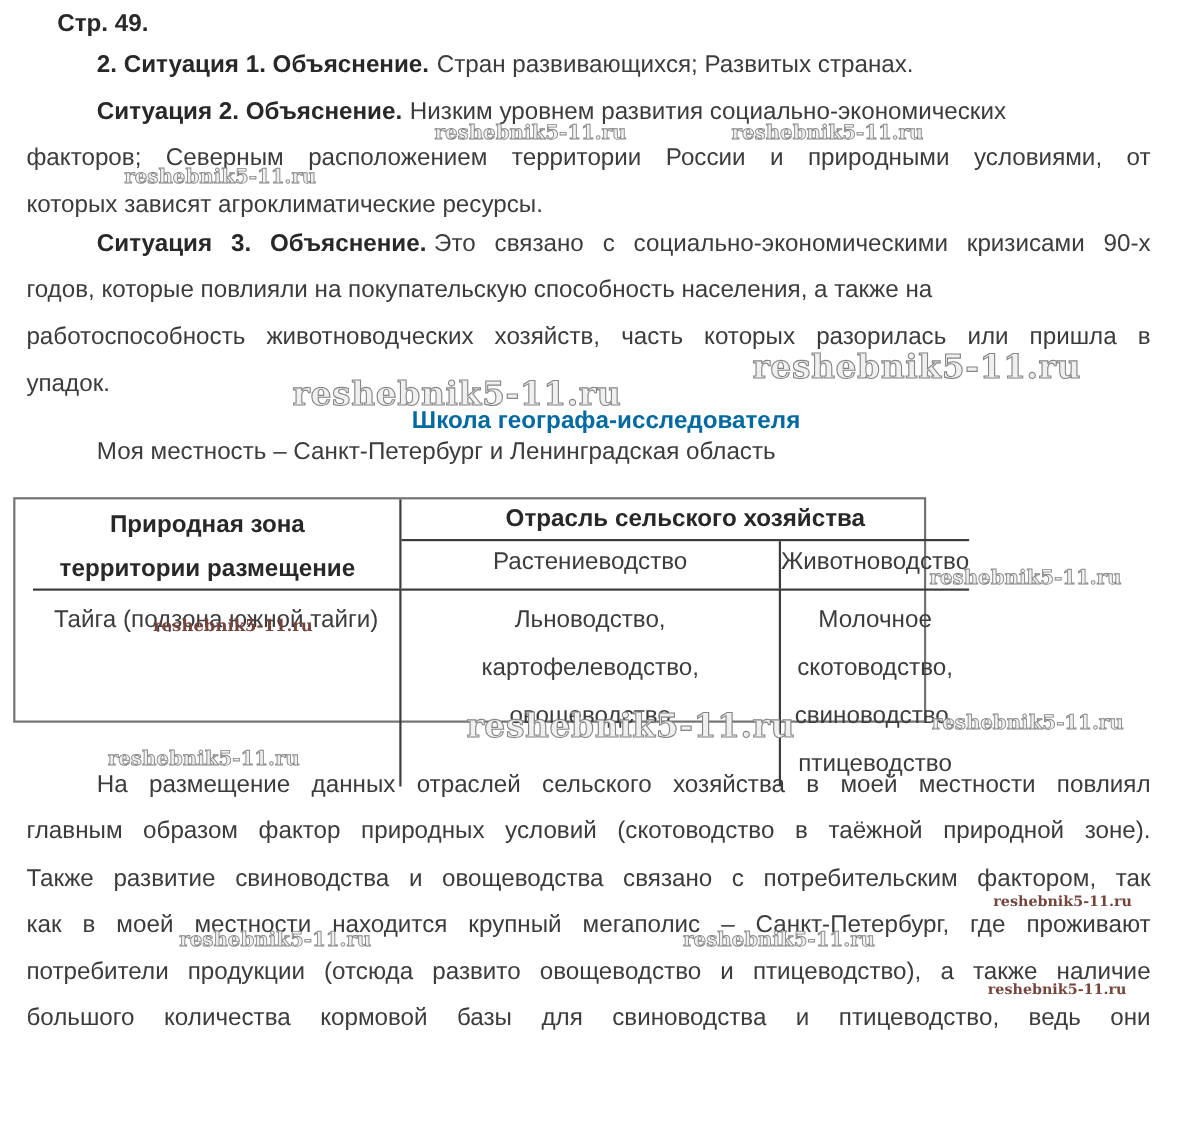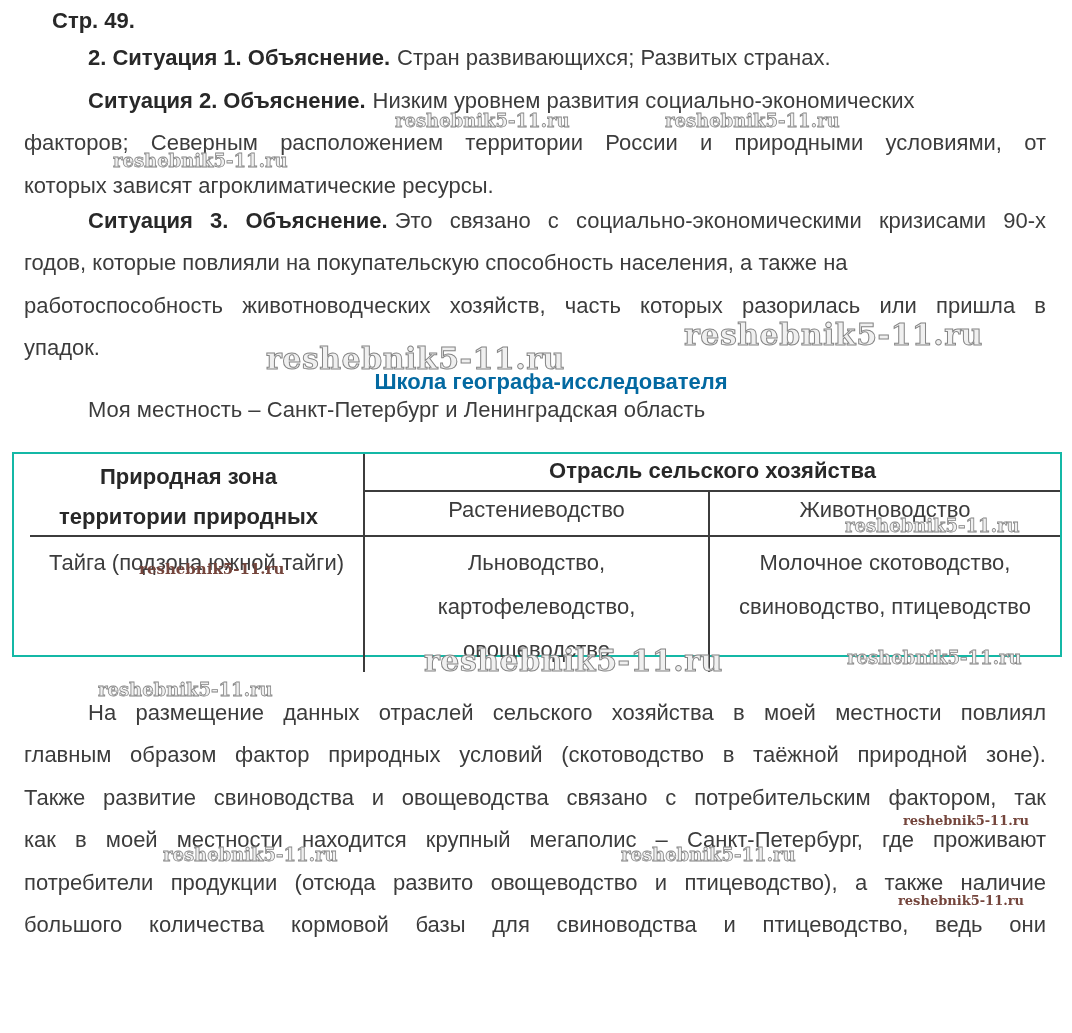--- a/index.html
+++ b/index.html
@@ -12,22 +12,22 @@
   .line { line-height:42.4px; }
   .b { font-weight:bold; color:#282828; margin-right:7px; }
   .indent { text-indent:64px; }
   .stretch { text-align:justify; text-align-last:justify; }
   .center-head {
     left:0; width:1024px; text-align:center; padding-left:78px; box-sizing:border-box;
     font-weight:bold; color:#0369a1; line-height:42.4px;
   }
   
   .agro-table {
-    position:absolute; top:452px; left:12px; width:1050px; height:205px;
-    box-sizing:border-box; border:2px solid #14b8a6;
+    position:absolute; top:452px; left:12px; width:830px; height:205px;
+    box-sizing:border-box; border:2px solid #737373;
     display:grid; grid-template-columns:351px 345px 1fr; grid-template-rows:38px 43px 1fr;
     text-align:center;
   }
   .cell { box-sizing:border-box; }
   .th-zone  { grid-row:1/3; grid-column:1; border-right:2px solid #3c3c3c;
               font-weight:bold; color:#282828; line-height:40px; padding-top:3px; }
   .th-group { grid-row:1; grid-column:2/4; border-bottom:2px solid #3c3c3c;
               font-weight:bold; color:#282828; padding-top:4px; }
   .th-crop  { grid-row:2; grid-column:2; border-right:2px solid #3c3c3c; padding-top:5px; }
   .th-live  { grid-row:2; grid-column:3; padding-top:5px; }
@@ -84,21 +84,21 @@
 
   <div class="block center-head" style="top:361px">Школа географа-исследователя</div>
 
   <div class="block" style="top:389px">
     <div class="line indent">Моя местность – Санкт-Петербург и Ленинградская область</div>
   </div>
 
   <div class="agro-table">
     <div class="cell th-zone">
       <div>Природная зона</div>
-      <div>территории природных</div>
+      <div>территории размещение</div>
     </div>
     <div class="cell th-group">Отрасль сельского хозяйства</div>
     <div class="cell th-crop">Растениеводство</div>
     <div class="cell th-live">Животноводство</div>
     <div class="cell td-zone">Тайга (подзона южной тайги)</div>
     <div class="cell td-crop">
       <div>Льноводство,</div>
       <div>картофелеводство,</div>
       <div>овощеводство</div>
     </div>

